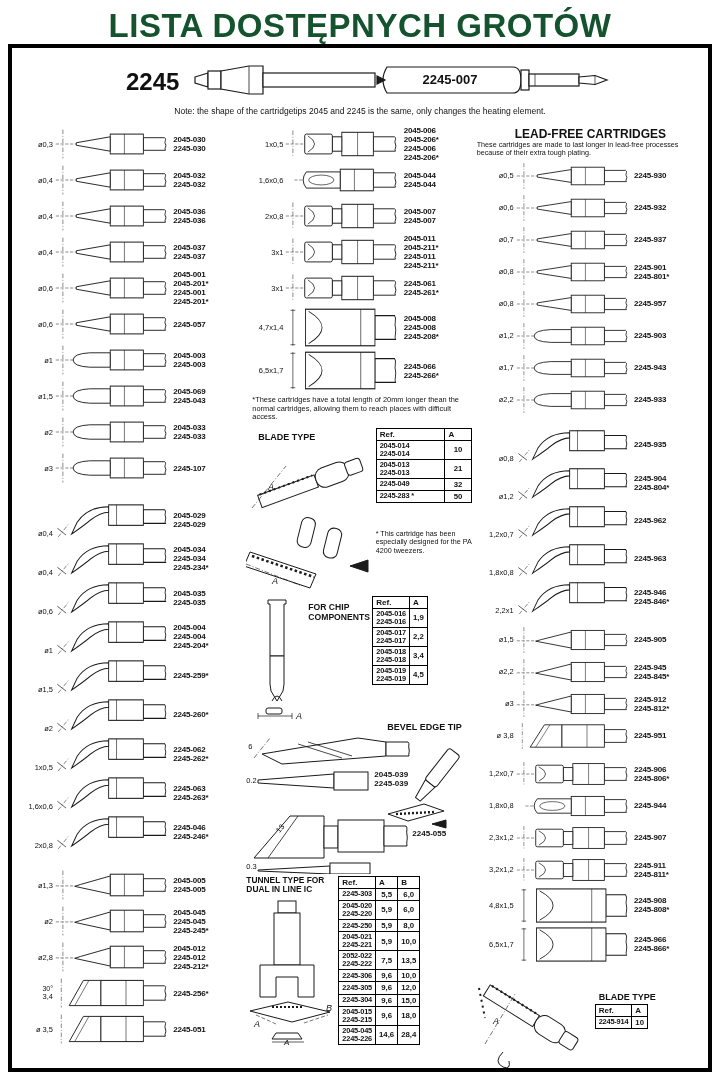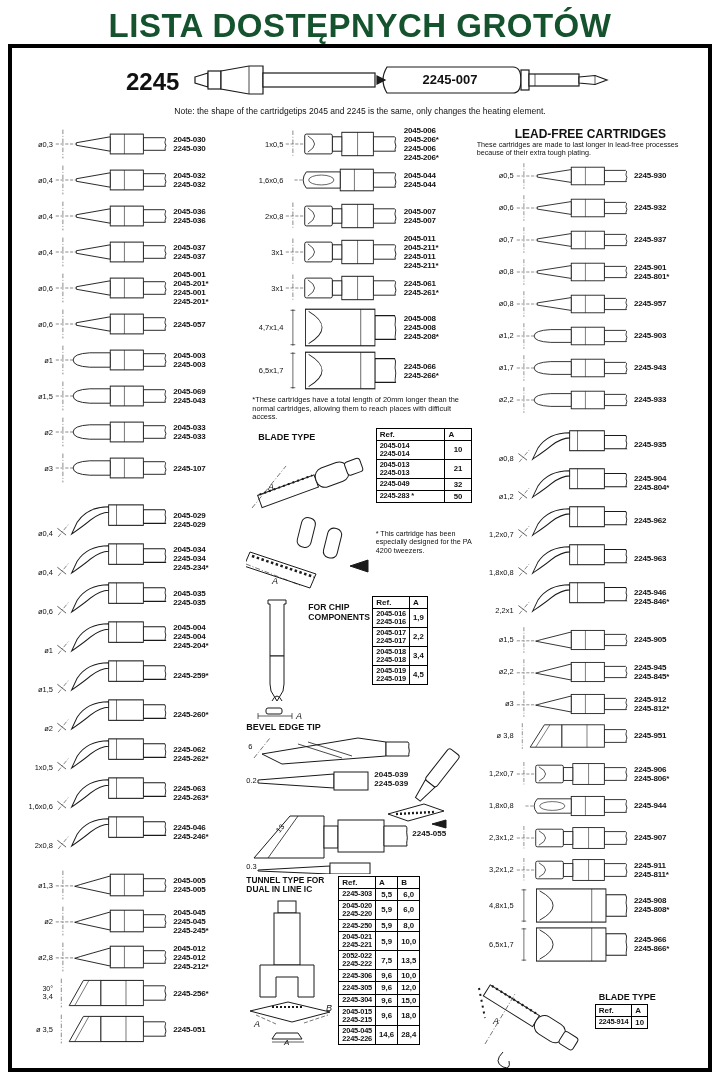--- a/index.html
+++ b/index.html
@@ -52,21 +52,21 @@
   .blade-sec{position:relative;height:172px;margin-top:2px;}
   .blade-sec .sec-h{position:absolute;left:12px;top:8px;}
   .blade-diagram{position:absolute;left:0;top:20px;width:128px;height:150px;}
   .blade-table{position:absolute;right:2px;top:4px;width:96px;}
   .blade-note{position:absolute;right:2px;top:106px;width:96px;font-size:7.2px;line-height:8.4px;}
   .chip-sec{display:flex;height:126px;}
   .chip-diagram{width:62px;height:124px;flex:none;}
   .chip-head{width:62px;flex:none;font-size:8.6px;font-weight:bold;padding-top:6px;line-height:10px;}
   .chip-table{margin-left:2px;align-self:flex-start;}
   .bevel-sec{position:relative;height:152px;}
-  .bevel-sec .sec-h{position:absolute;left:0;right:12px;top:0;text-align:left;}
+  .bevel-sec .sec-h{position:absolute;left:0;right:12px;top:0;text-align:right;}
   .bevel-svg{position:absolute;left:0;top:10px;width:229px;height:142px;}
   .bv-label{position:absolute;font-size:7.5px;}
   .bv-refs{position:absolute;font-size:8px;font-weight:bold;line-height:9px;}
   .tunnel-sec{display:flex;margin-top:2px;}
   .tunnel-left{width:92px;flex:none;}
   .tunnel-left .sec-h{font-size:8.4px;line-height:9.6px;}
   .tunnel-diagram{width:88px;height:150px;}
   
   .b914-sec{display:flex;margin-top:4px;}
   .b914-diagram{width:118px;height:102px;flex:none;}

